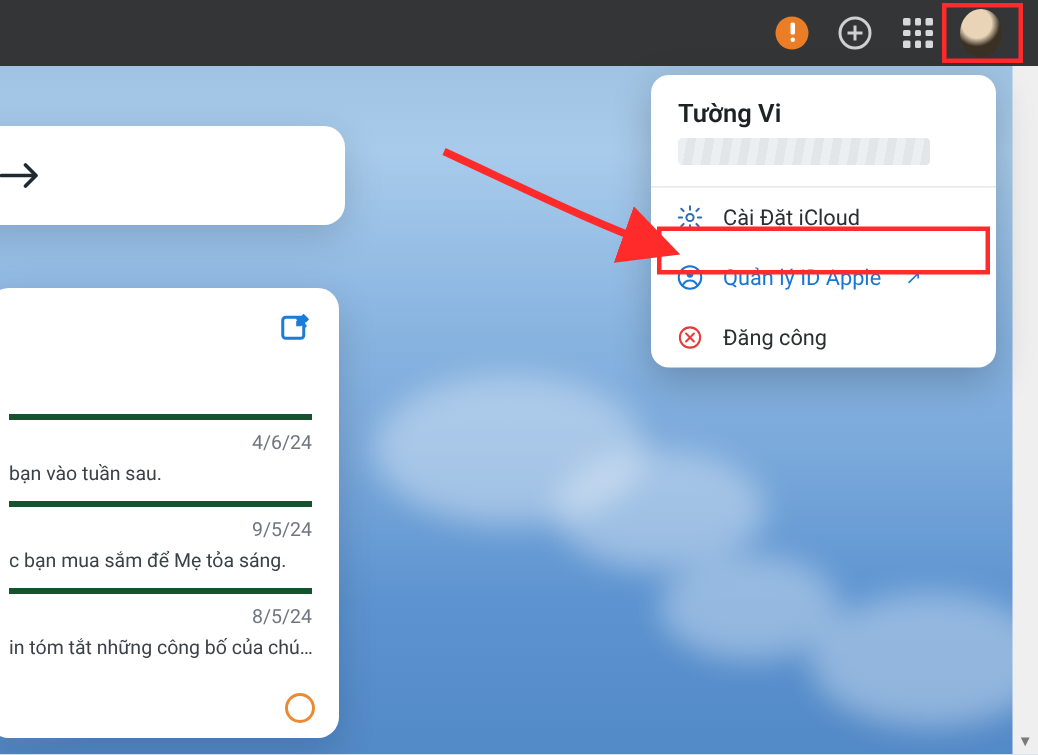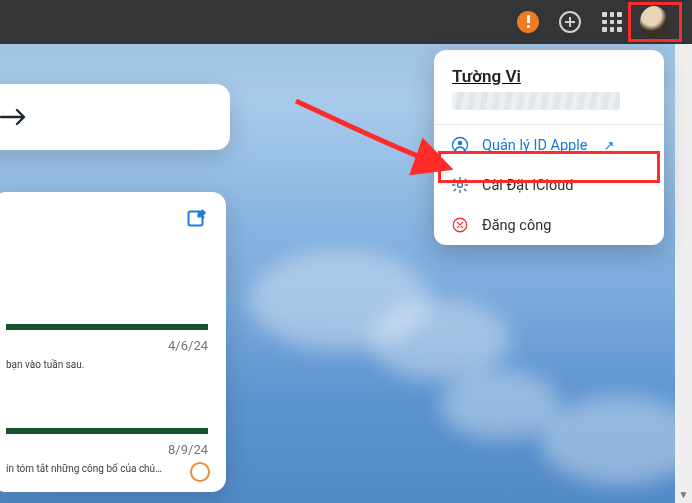--- a/index.html
+++ b/index.html
@@ -38,21 +38,21 @@
   .avatar-wrap { width:32px; height:32px; border-radius:50%; overflow:hidden; background:#777;}
   .avatar-img { width:100%; height:100%; background: radial-gradient(circle at 40% 30%, #e9d4b8 0 35%, #3a3024 55% 100%); }
   .hl-avatar { position:absolute; top:2px; right:10px; width:54px; height:40px; border:3px solid #ff2a2a; pointer-events:none;}
 
   
   .panel {
     position:absolute; top:50px; right:28px; width:230px;
     background:#fff; border-radius:12px; box-shadow:0 8px 26px rgba(0,0,0,0.22);
     overflow:hidden;
   }
-  .panel-header { padding:16px 18px 14px 18px;text-decoration:underline; }
+  .panel-header { padding:16px 18px 14px 18px; }
   .panel-name { font-size:17px; font-weight:600; color:#1f2224; }
   .panel-sub  { margin-top:6px; height:18px; width:168px; border-radius:3px;
     background:repeating-linear-gradient(100deg,#eceff1 0 6px,#e2e6e9 6px 12px); filter:blur(0.4px);}
   .panel-divider { height:1px; background:#e7e8ea; }
   .panel-item { display:flex; align-items:center; gap:12px; padding:10px 16px; font-size:14.5px; color:#2c2f32; cursor:pointer;}
   .panel-item.blue { color:#1777d6; }
   .panel-item.red-icon .pi-icon { color:#e43b3b; }
   .pi-icon { width:20px; height:20px; display:flex; align-items:center; justify-content:center; }
   .pi-ext { margin-left:4px; font-size:13px; }
 
@@ -72,24 +72,24 @@
 
   
   .notes {
     position:absolute; left:-8px; top:192px; width:234px; height:300px;
     background:#fff; border-radius:14px; box-shadow:0 8px 26px rgba(0,0,0,0.15);
     padding:16px 18px 12px 14px;
   }
   .notes-top { display:flex; justify-content:flex-end; }
   .compose { color:#1d7cd6; }
   .note-gap { height:46px; }
-  .note-row { border-top:6px solid #14532d; padding:8px 0 10px 0;margin-top:48px; }
+  .note-row { border-top:4px solid #14532d; padding:8px 0 10px 0; }
   .note-row:first-of-type { border-top:none; }
   .note-date { font-size:13px; color:#6f7680; text-align:right; }
-  .note-text { font-size:10px; color:#3b4147; margin-top:6px; white-space:nowrap; overflow:hidden; }
+  .note-text { font-size:13px; color:#3b4147; margin-top:6px; white-space:nowrap; overflow:hidden; }
   .notes-footer { position:absolute; bottom:10px; right:16px; display:flex; gap:10px; }
   .ring { width:20px; height:20px; border:2px solid #eb8a34; border-radius:50%; position:relative;}
 
   
   .scroll-gutter { position:absolute; right:0; top:0; bottom:0; width:17px; background:#efefef;}
   .scroll-up, .scroll-down { position:absolute; left:0; right:0; height:17px; display:flex; align-items:center; justify-content:center; color:#7a7a7a; font-size:10px;}
   .scroll-up { top:0;} .scroll-down { bottom:0;}
 
   svg { display:block; }
 </style>
@@ -157,58 +157,62 @@
       </svg>
     </span>
   </div>
   <div class="note-gap"></div>
 
   <div class="note-row">
     <div class="note-date">4/6/24</div>
     <div class="note-text">bạn vào tuần sau.</div>
   </div>
   <div class="note-row">
-    <div class="note-date">8/9/24</div>
+    <div class="note-date">9/5/24</div>
+    <div class="note-text">c bạn mua sắm để Mẹ tỏa sáng.</div>
+  </div>
+  <div class="note-row">
+    <div class="note-date">8/5/24</div>
     <div class="note-text">in tóm tắt những công bố của chú…</div>
   </div>
 
   <div class="notes-footer">
     <span>
       <div class="ring"></div>
     </span>
   </div>
 </div>
 
 <div class="panel">
   <div class="panel-header">
     <div class="panel-name">Tường Vi</div>
     <div class="panel-sub"></div>
   </div>
   <div class="panel-divider"></div>
+
+  <div class="panel-item">
+    <span class="pi-icon">
+      <svg width="18" height="18" viewBox="0 0 24 24">
+          <circle cx="12" cy="12" r="3.2" stroke="#2f6fb1" stroke-width="1.8" fill="none"></circle>
+          <path d="M12 2v3M12 19v3M4.2 4.2l2.1 2.1M17.7 17.7l2.1 2.1M2 12h3M19 12h3M4.2 19.8l2.1-2.1M17.7 6.3l2.1-2.1" stroke="#2f6fb1" stroke-width="1.8" stroke-linecap="round"></path>
+        </svg>
+    </span>
+    <span>Cài Đặt iCloud</span>
+  </div>
 
   <div class="panel-item blue">
     <span class="pi-icon">
       <svg width="18" height="18" viewBox="0 0 24 24">
           <circle cx="12" cy="12" r="10" stroke="#1777d6" stroke-width="1.8" fill="none"></circle>
           <circle cx="12" cy="9.2" r="3" fill="#1777d6"></circle>
           <path d="M5.5 19c1.4-2.8 4-4.3 6.5-4.3s5.1 1.5 6.5 4.3" stroke="#1777d6" stroke-width="1.8" fill="none"></path>
         </svg>
     </span>
     <span>Quản lý ID Apple</span>
     <span class="pi-ext">↗</span>
-  </div>
-
-  <div class="panel-item">
-    <span class="pi-icon">
-      <svg width="18" height="18" viewBox="0 0 24 24">
-          <circle cx="12" cy="12" r="3.2" stroke="#2f6fb1" stroke-width="1.8" fill="none"></circle>
-          <path d="M12 2v3M12 19v3M4.2 4.2l2.1 2.1M17.7 17.7l2.1 2.1M2 12h3M19 12h3M4.2 19.8l2.1-2.1M17.7 6.3l2.1-2.1" stroke="#2f6fb1" stroke-width="1.8" stroke-linecap="round"></path>
-        </svg>
-    </span>
-    <span>Cài Đặt iCloud</span>
   </div>
 
   <div class="panel-item red-icon">
     <span class="pi-icon">
       <svg width="18" height="18" viewBox="0 0 24 24">
           <circle cx="12" cy="12" r="9" stroke="#e43b3b" stroke-width="1.8" fill="none"></circle>
           <path d="M8.5 8.5l7 7M15.5 8.5l-7 7" stroke="#e43b3b" stroke-width="1.8" stroke-linecap="round"></path>
         </svg>
     </span>
     <span>Đăng công</span>

